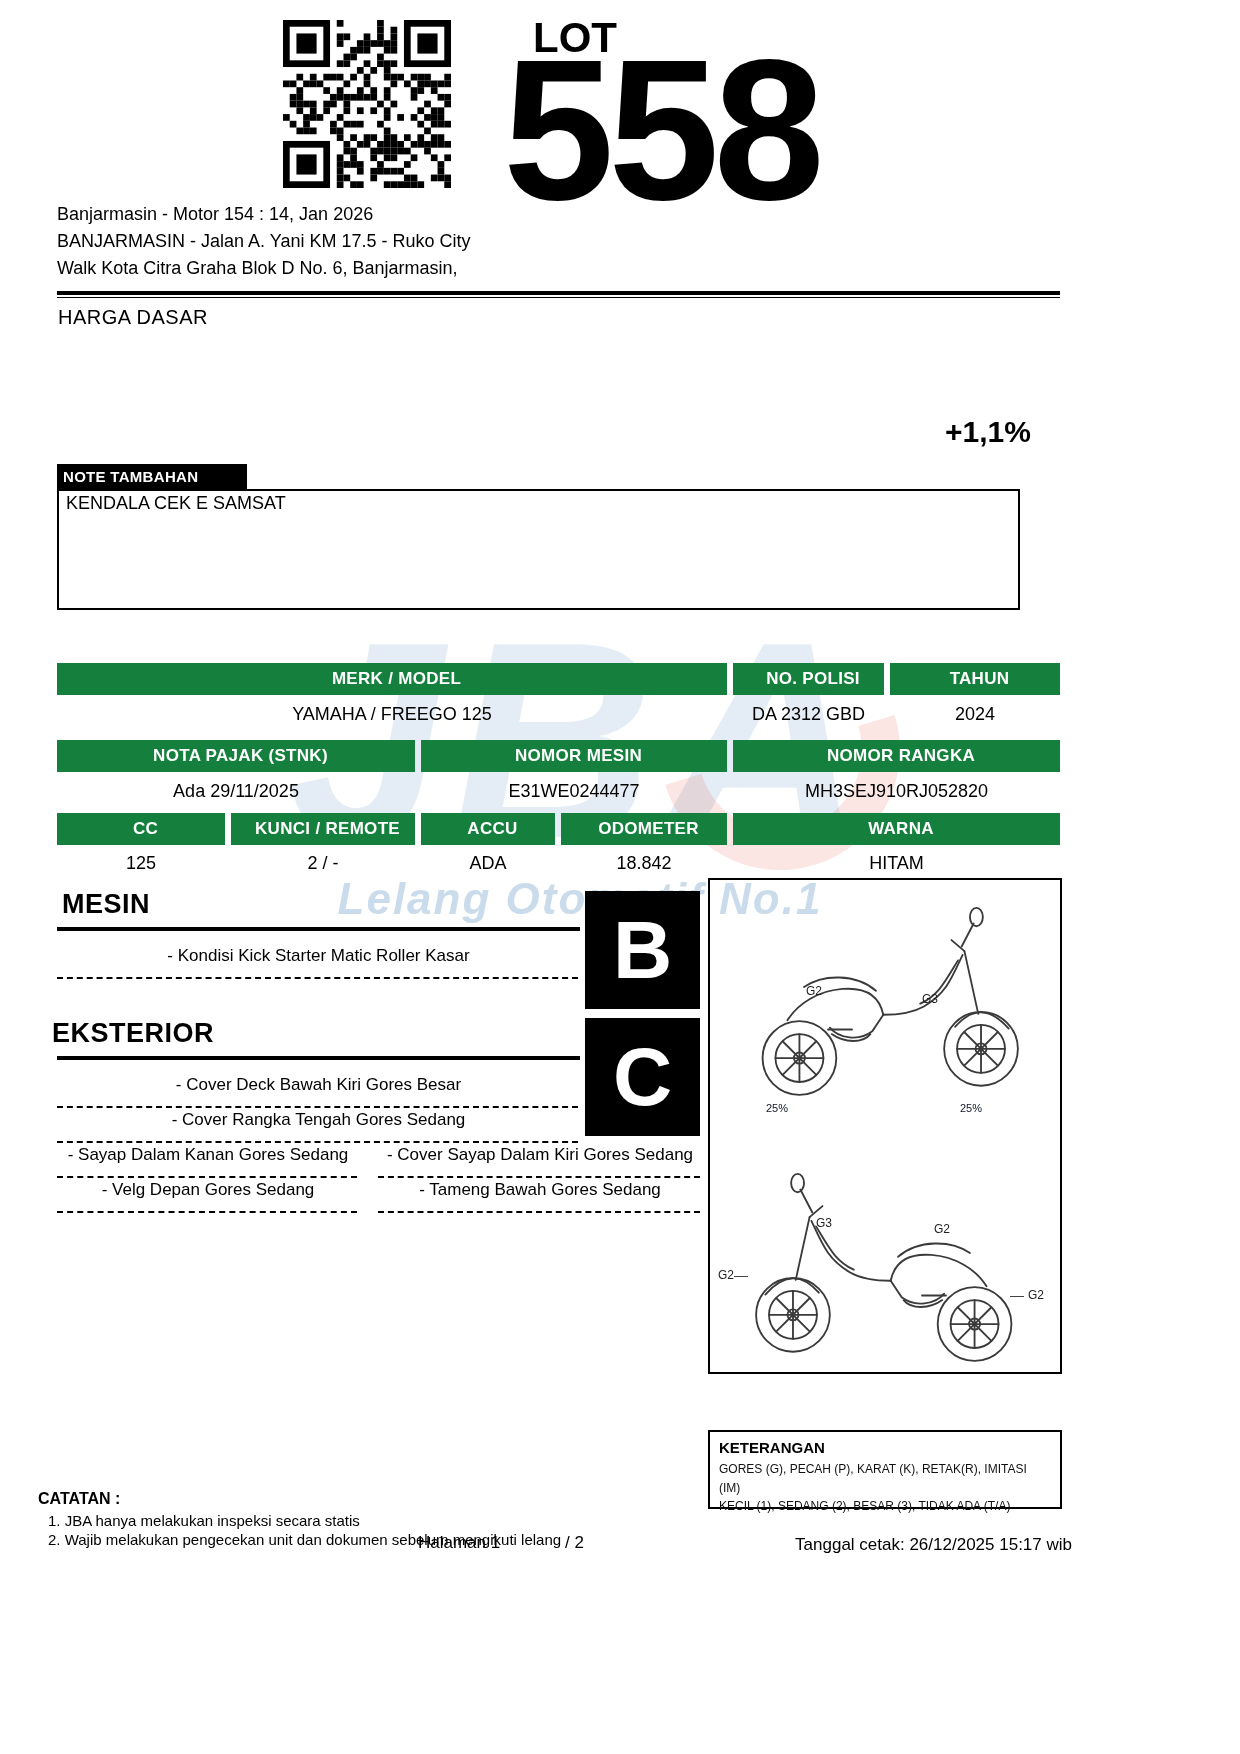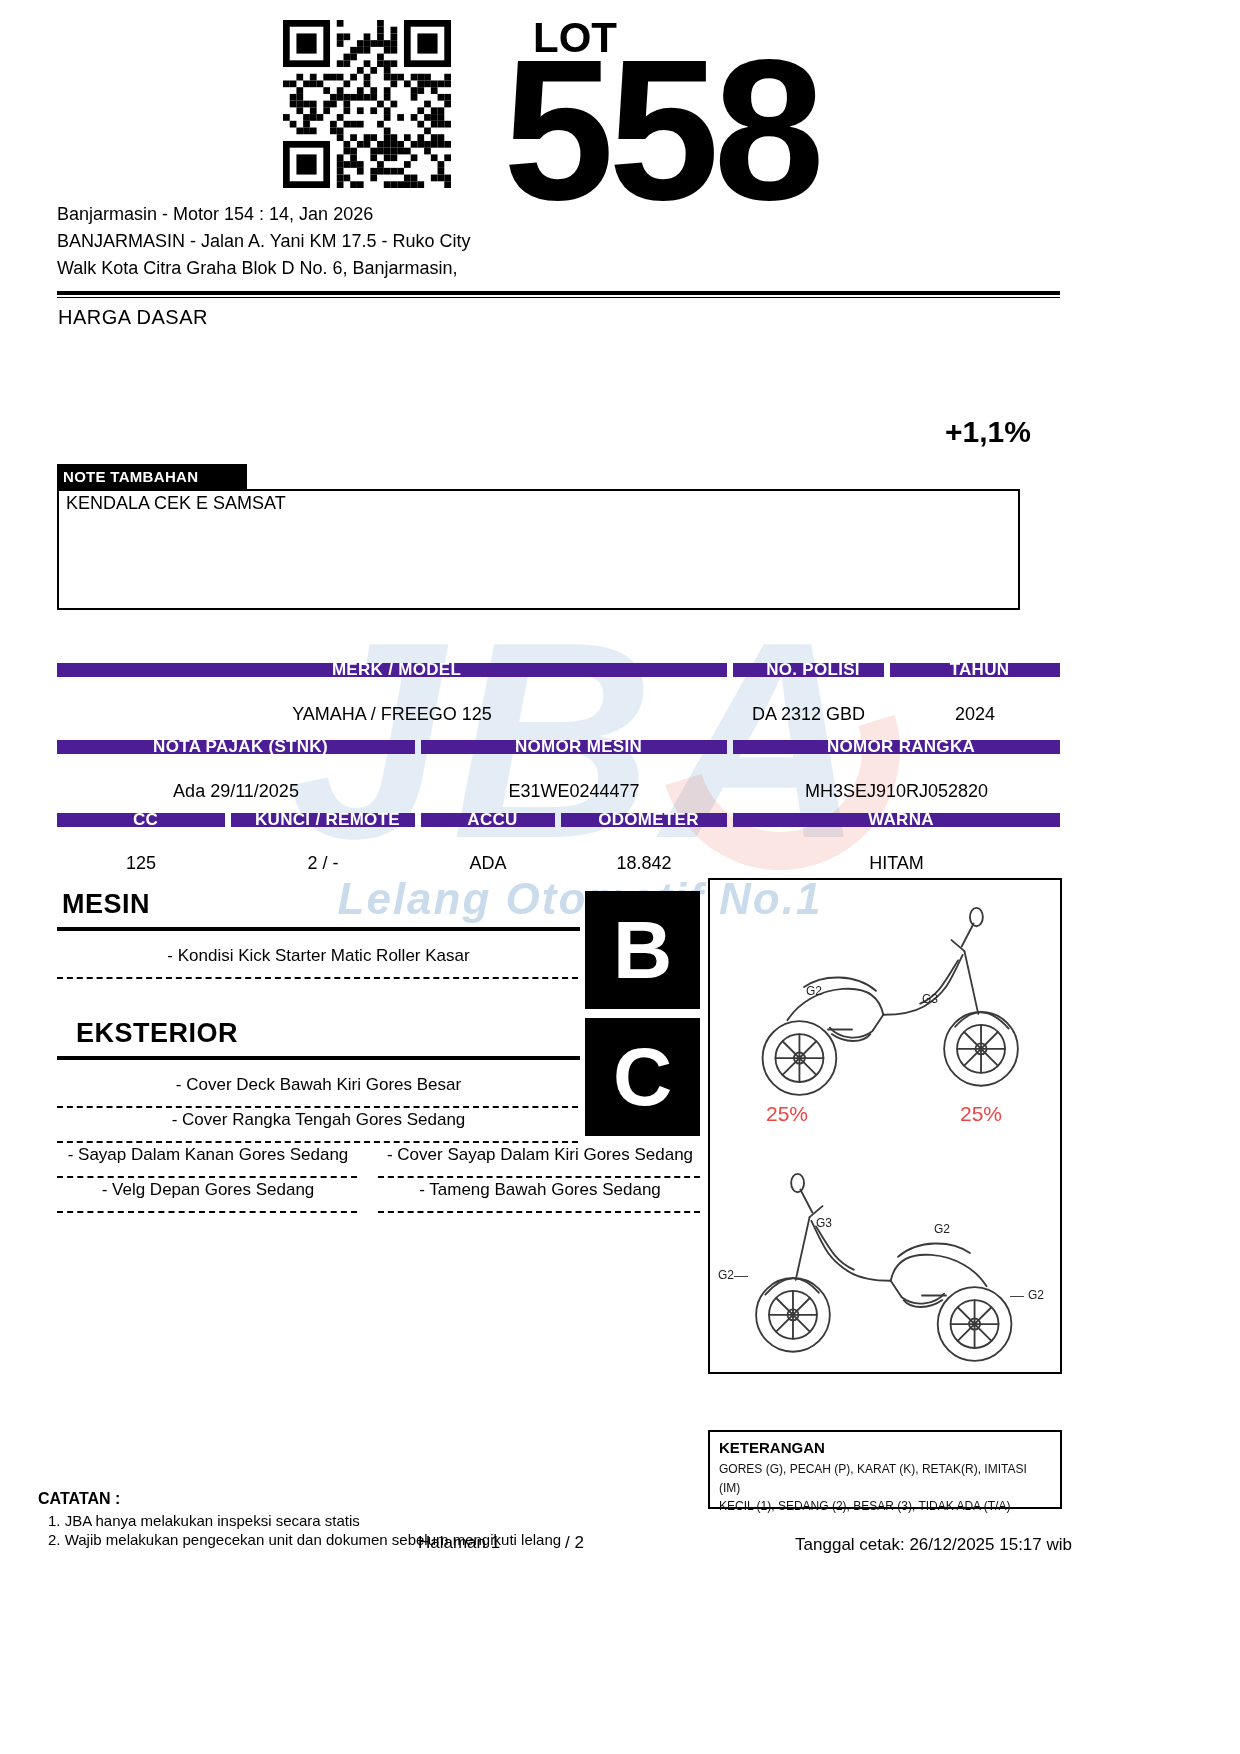--- a/index.html
+++ b/index.html
@@ -33,38 +33,38 @@
   .harga-label { position:absolute; left:58px; top:306px; font-size:20px; letter-spacing:0.5px; }
   .harga-value { position:absolute; left:52px; top:324px; font-size:108px; line-height:1.05; font-weight:400; }
   .increment { position:absolute; left:945px; top:415px; font-size:30px; font-weight:700; }
 
   .note-label { position:absolute; left:57px; top:464px; width:190px; height:25px; background:#000; color:#fff;
                 font-size:15px; font-weight:700; line-height:25px; padding-left:6px; letter-spacing:0.3px; }
   .note-box { position:absolute; left:57px; top:489px; width:963px; height:121px; border:2px solid #000;
               padding:2px 7px; font-size:18px; }
 
   
-  .hcell { position:absolute; height:14px; background:#4c1d95; color:#fff; font-size:17px; font-weight:700;
+  .hcell { position:absolute; height:32px; background:#15803d; color:#fff; font-size:17px; font-weight:700;
            display:flex; align-items:center; justify-content:center; letter-spacing:0.3px;padding-left:9px; }
   .vcell { position:absolute; height:28px; font-size:18px; display:flex; align-items:center; justify-content:center; }
 
   
   .sec-title { position:absolute; font-size:27px; font-weight:700; letter-spacing:0.5px; }
   .sec-rule  { position:absolute; height:4px; background:#000; }
   .insp-item { position:absolute; font-size:17px; padding:0 0 11px 2px; border-bottom:2px dashed #000;text-align:center; }
   .grade-box { position:absolute; width:115px; height:118px; background:#000; color:#fff;
                display:flex; align-items:center; justify-content:center; font-size:82px; font-weight:700; }
 
   
   .diagram-box { position:absolute; left:708px; top:878px; width:354px; height:496px; border:2px solid #000; background:transparent; }
   .scooter { position:absolute; left:12px; width:330px; height:212px; }
   .scooter svg { width:100%; height:100%; }
   .scooter.flip svg { transform:scaleX(-1); }
   .dg-label { position:absolute; font-size:12px; color:#222; }
-  .dg-pct { position:absolute; font-size:21px; color:#ef4444; }
+  .dg-pct { position:absolute; font-size:11px; color:#0f172a; }
   .tick { position:absolute; width:14px; height:0; border-top:1.5px solid #444; }
 
   .ket-box { position:absolute; left:708px; top:1430px; width:354px; height:79px; border:2px solid #000; padding:7px 9px; background:#fff; }
   .ket-title { font-size:15px; font-weight:700; margin-bottom:4px; }
   .ket-line { font-size:12px; line-height:1.55; color:#111; }
 
   
   .catatan-title { position:absolute; left:38px; top:1490px; font-size:16px; font-weight:700; }
   .catatan-item { position:absolute; left:48px; font-size:15px; }
   .page-label { position:absolute; left:418px; top:1533px; font-size:17px; }
@@ -344,21 +344,21 @@
     <div class="vcell" style="left:231px;top:849px;width:184px;">2 / -</div>
     <div class="vcell" style="left:421px;top:849px;width:134px;">ADA</div>
     <div class="vcell" style="left:561px;top:849px;width:166px;">18.842</div>
     <div class="vcell" style="left:733px;top:849px;width:327px;">HITAM</div>
 
     <div class="sec-title" style="left:62px;top:889px;">MESIN</div>
     <div class="sec-rule" style="left:57px;top:927px;width:523px;"></div>
     <div class="insp-item" style="left:57px;top:946px;width:521px;">- Kondisi Kick Starter Matic Roller Kasar</div>
     <div class="grade-box" style="left:585px;top:891px;">B</div>
 
-    <div class="sec-title" style="left:76px;top:1018px;text-align:center;">EKSTERIOR</div>
+    <div class="sec-title" style="left:52px;top:1018px;text-align:center;">EKSTERIOR</div>
     <div class="sec-rule" style="left:57px;top:1056px;width:523px;"></div>
     <div class="grade-box" style="left:585px;top:1018px;">C</div>
 
     <div class="insp-item" style="left:57px;top:1075px;width:521px;">- Cover Deck Bawah Kiri Gores Besar</div>
     <div class="insp-item" style="left:57px;top:1110px;width:521px;">- Cover Rangka Tengah Gores Sedang</div>
     <div class="insp-item" style="left:57px;top:1145px;width:300px;">- Sayap Dalam Kanan Gores Sedang</div>
     <div class="insp-item" style="left:378px;top:1145px;width:322px;">- Cover Sayap Dalam Kiri Gores Sedang</div>
     <div class="insp-item" style="left:57px;top:1180px;width:300px;">- Velg Depan Gores Sedang</div>
     <div class="insp-item" style="left:378px;top:1180px;width:322px;">- Tameng Bawah Gores Sedang</div>
 

